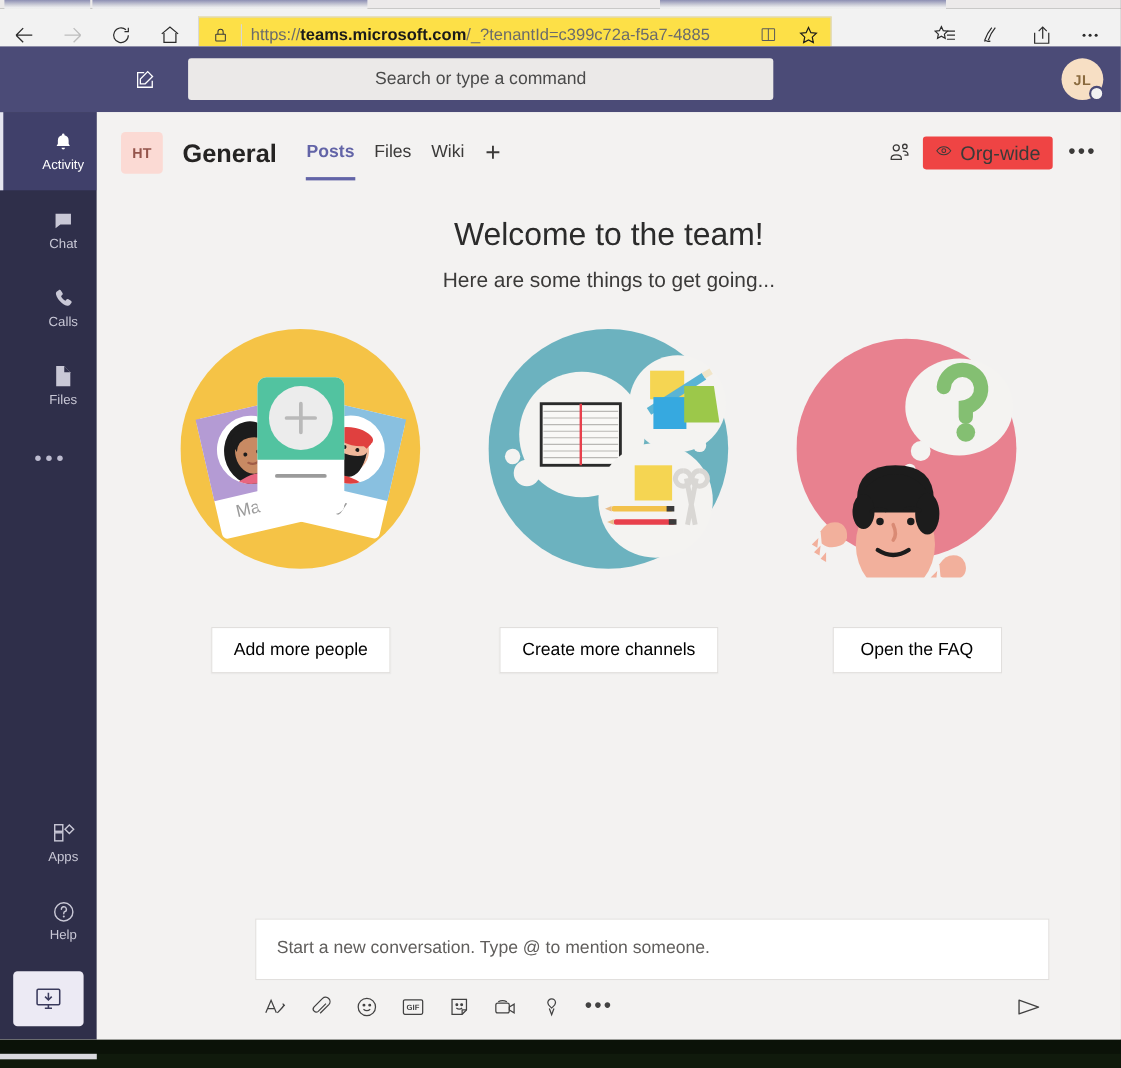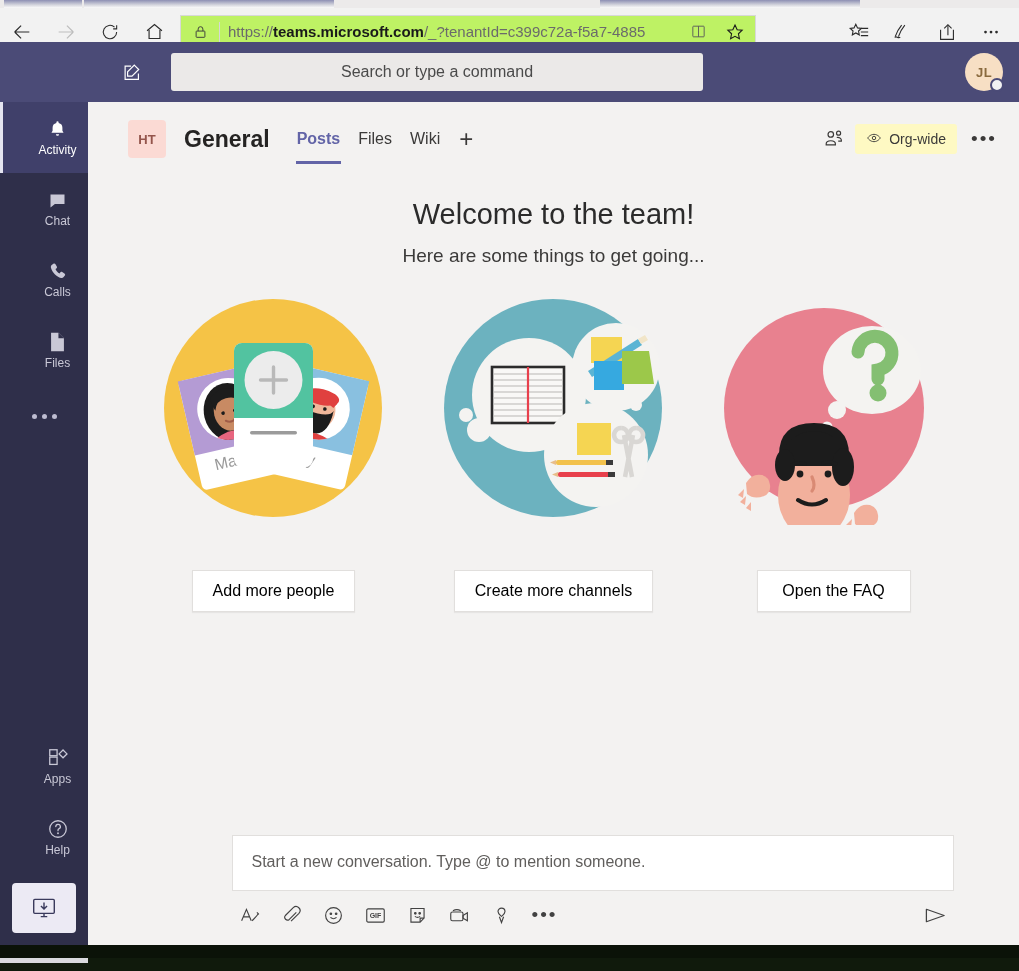--- a/index.html
+++ b/index.html
@@ -33,21 +33,21 @@
   }
   .nav-ico {
     width: 44px; height: 44px; display: flex; align-items: center;
     justify-content: center; color: #2b2b2b; flex: none;
   }
   .nav-ico.disabled { color: #bdbdbd; }
   .nav-ico svg { display: block; }
 
   .urlbox {
     flex: 1; height: 34px; margin: 0 8px 0 4px;
-    background: #bef264; border: 1px solid #d8d8d8;
+    background: #fde047; border: 1px solid #d8d8d8;
     display: flex; align-items: center; max-width: 576px;
   }
   .urlbox .lock { width: 38px; display: flex; justify-content: center; color: #3b3b3b; }
   .urlbox .vsep { width: 1px; height: 20px; background: #d6d6d6; }
   .url-text {
     flex: 1; padding: 0 8px; font-size: 15px; color: #6b6b6b;
     white-space: nowrap; overflow: hidden;
   }
   .url-text b { color: #1a1a1a; font-weight: 700; }
   .url-ico { width: 34px; display: flex; justify-content: center; color: #5a5a5a; }
@@ -109,23 +109,22 @@
     display: flex; align-items: center; justify-content: center; color: #3a3a5c;
     margin-bottom: 12px;
   }
 
   
   .content {
     position: absolute; top: 60px; left: 88px; width: 931px; height: 843px;
     background: #f3f2f1; display: flex; flex-direction: column;
   }
   .chan-head {
-    height: 74px; display: flex; align-items: center; padding: 0 22px 0 4px;
+    height: 74px; display: flex; align-items: center; padding: 0 22px 0 22px;
     position: relative;
-    margin-left: 36px;
   }
   .team-badge {
     width: 38px; height: 38px; border-radius: 4px; background: #fbdad4;
     color: #94554c; font-size: 13px; font-weight: 600;
     display: flex; align-items: center; justify-content: center;
   }
   .chan-title {
     font-size: 23px; font-weight: 700; color: #252423; margin-left: 18px;
   }
   .tabs { display: flex; align-items: flex-end; margin-left: 18px; height: 50px; }
@@ -136,22 +135,22 @@
   .tab.active { color: #6264a7; font-weight: 600; }
   .tab.active::after {
     content: ""; position: absolute; bottom: 0; left: 8px; right: 8px;
     height: 3px; background: #6264a7;
   }
   .tab-plus { font-size: 24px; color: #3b3a39; padding: 0 10px; height: 50px;
     display: flex; align-items: center; font-weight: 300; }
   .head-right { margin-left: auto; display: flex; align-items: center; gap: 10px; }
   .people-ico { color: #3b3a39; display: flex; align-items: center; }
   .orgwide {
-    height: 30px; background: #fef9c3; border-radius: 3px; padding: 0 11px;
-    display: flex; align-items: center; gap: 7px; font-size: 14px; color: #3b3a39;
+    height: 30px; background: #ef4444; border-radius: 3px; padding: 0 11px;
+    display: flex; align-items: center; gap: 7px; font-size: 18px; color: #3b3a39;
   }
   .dots-btn { font-size: 19px; color: #3b3a39; letter-spacing: 2px; padding-left: 4px; }
 
   
   .body { flex: 1; display: flex; flex-direction: column; align-items: center;
     padding-top: 22px; }
   .welcome-title { font-size: 29px; color: #2b2b2b; font-weight: 400; }
   .welcome-sub { font-size: 19px; color: #3b3a39; margin-top: 14px; }
 
   .cards { display: flex; gap: 61px; margin-top: 28px; }

